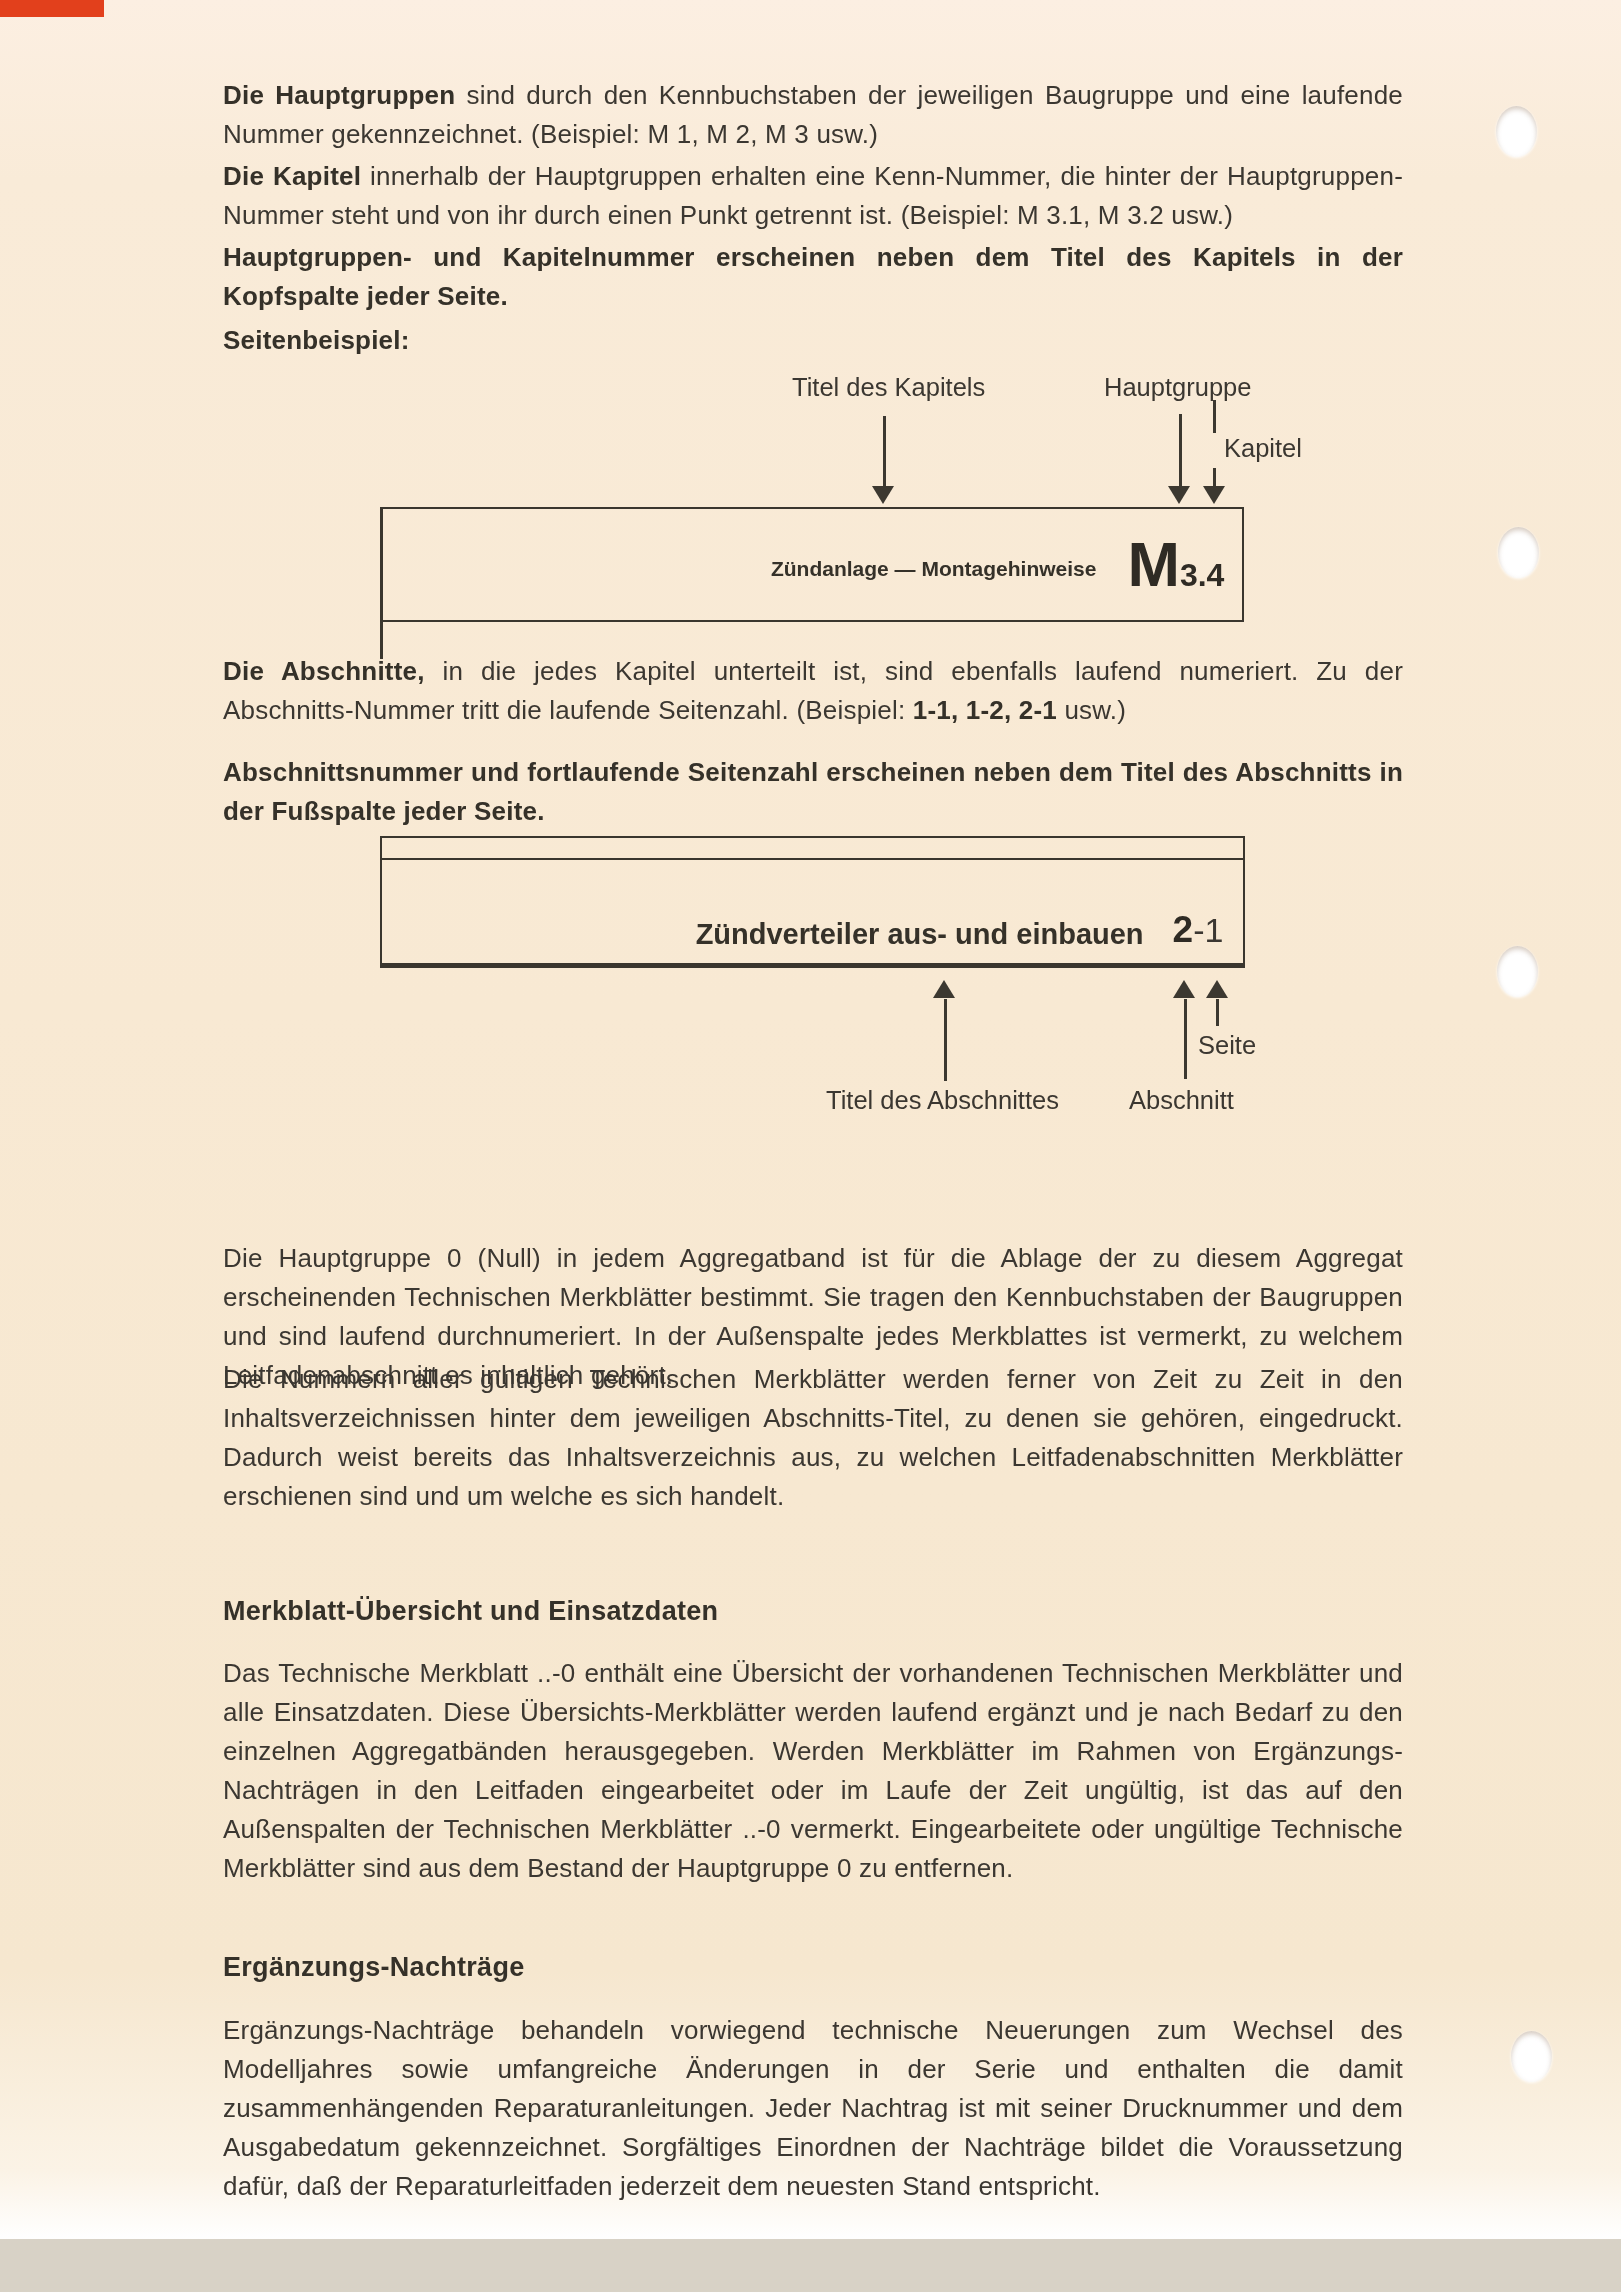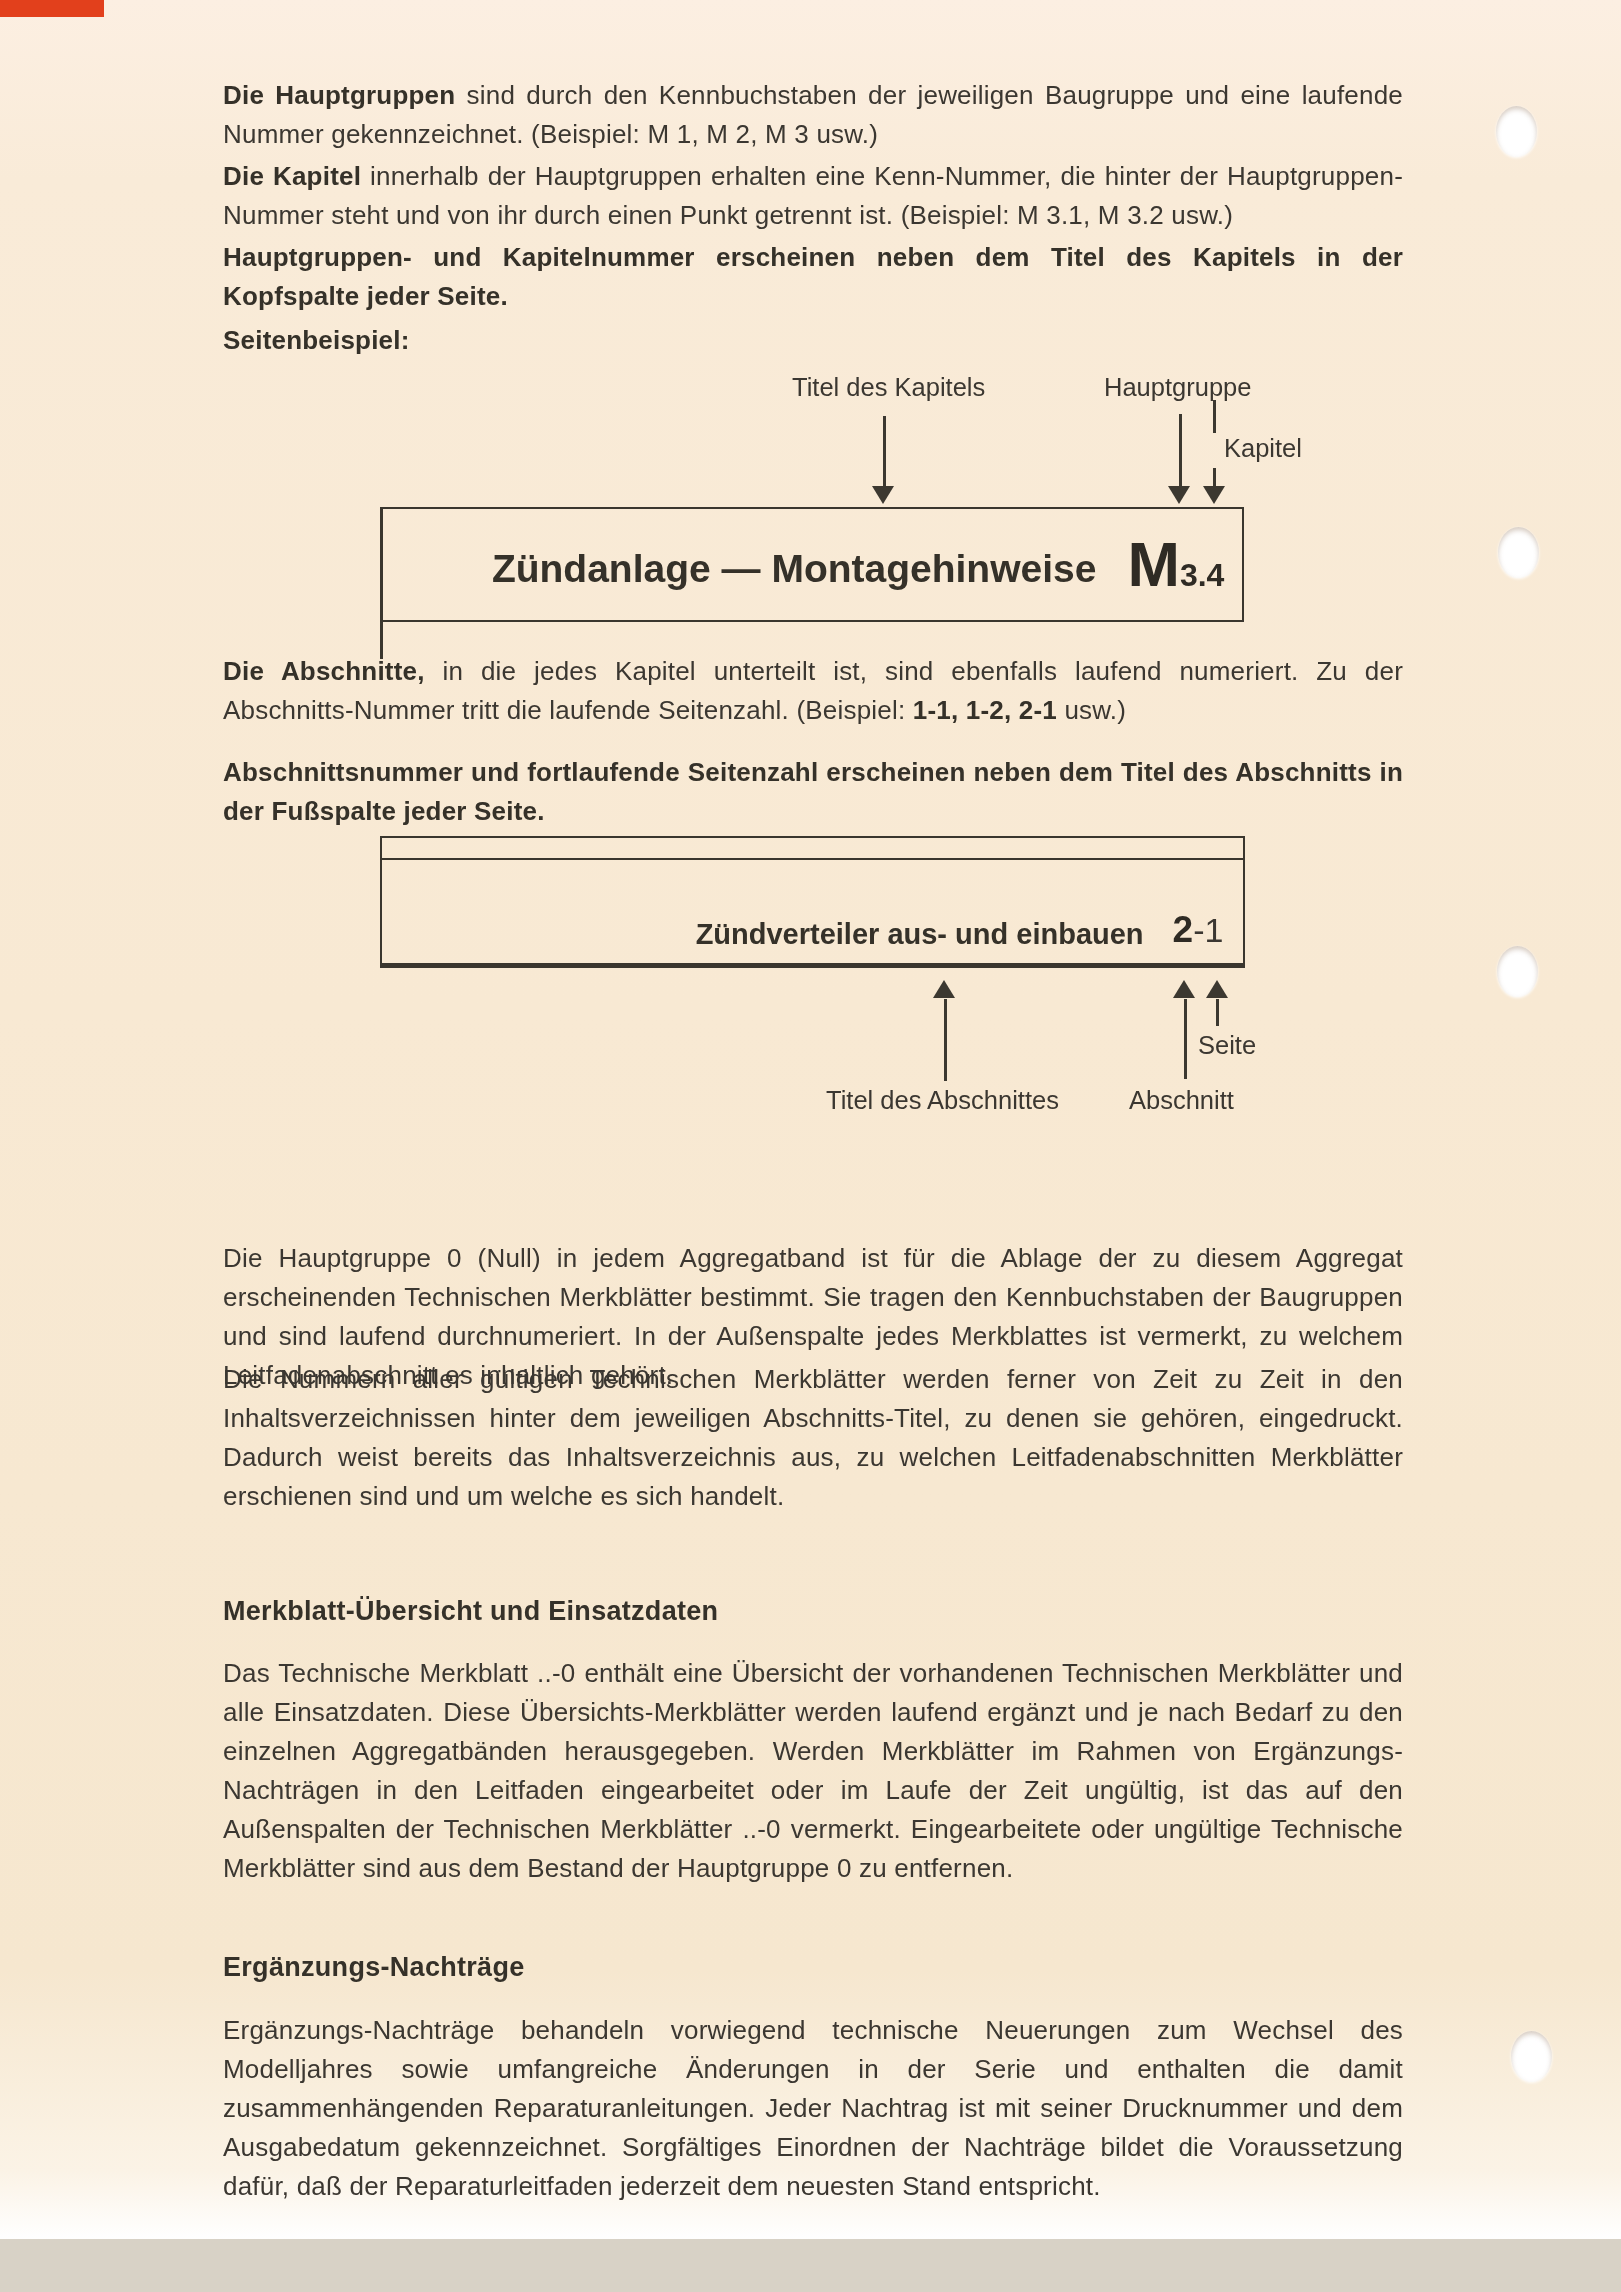--- a/index.html
+++ b/index.html
@@ -22,21 +22,21 @@
   .head-down { position:absolute; width:0; height:0;
     border-left:11.8px solid transparent; border-right:11.8px solid transparent;
     border-top:18.6px solid #3c3830; }
   .head-up { position:absolute; width:0; height:0;
     border-left:11.8px solid transparent; border-right:11.8px solid transparent;
     border-bottom:18.6px solid #3c3830; }
   .hdr-box { position:absolute; left:380px; top:507px; width:864px; height:115px;
     border-top:2.9px solid #3a362e; border-right:2.9px solid #3a362e; border-bottom:2.9px solid #3a362e;
     display:flex; align-items:center; justify-content:flex-end; gap:31px; padding-right:17.6px; box-sizing:border-box; }
   .hdr-left-ext { position:absolute; left:380px; top:507px; width:2.9px; height:152px; background:#3a362e; }
-  .box-title { font-size:39px; font-weight:700; color:#353129; position:relative; top:4.9px; white-space:nowrap; }
+  .box-title { font-size:21px; font-weight:700; color:#353129; position:relative; top:4.9px; white-space:nowrap; }
   .code-letter { font-size:63px; font-weight:700; color:#2f2b24; line-height:1; }
   .code-sub { font-size:32px; font-weight:700; color:#2f2b24; }
   .ftr-box { position:absolute; left:380px; top:836px; width:861px; height:125px;
     border:2.9px solid #3a362e; border-bottom:5.9px solid #3a362e; box-sizing:content-box; }
   .ftr-inner-line { position:absolute; left:0; top:19.6px; width:100%; height:2px; background:#3a362e; }
   .ftr-content { position:absolute; right:19.6px; bottom:11.8px; display:flex; align-items:flex-end; gap:29px; }
   .ftr-title { font-size:29px; font-weight:700; color:#353129; white-space:nowrap; }
   .ftr-code-2 { font-size:37px; font-weight:700; color:#2f2b24; }
   .ftr-code-1 { font-size:34px; font-weight:400; color:#3b3731; }
   .hole { position:absolute; width:41px; height:51px; border-radius:50%;

